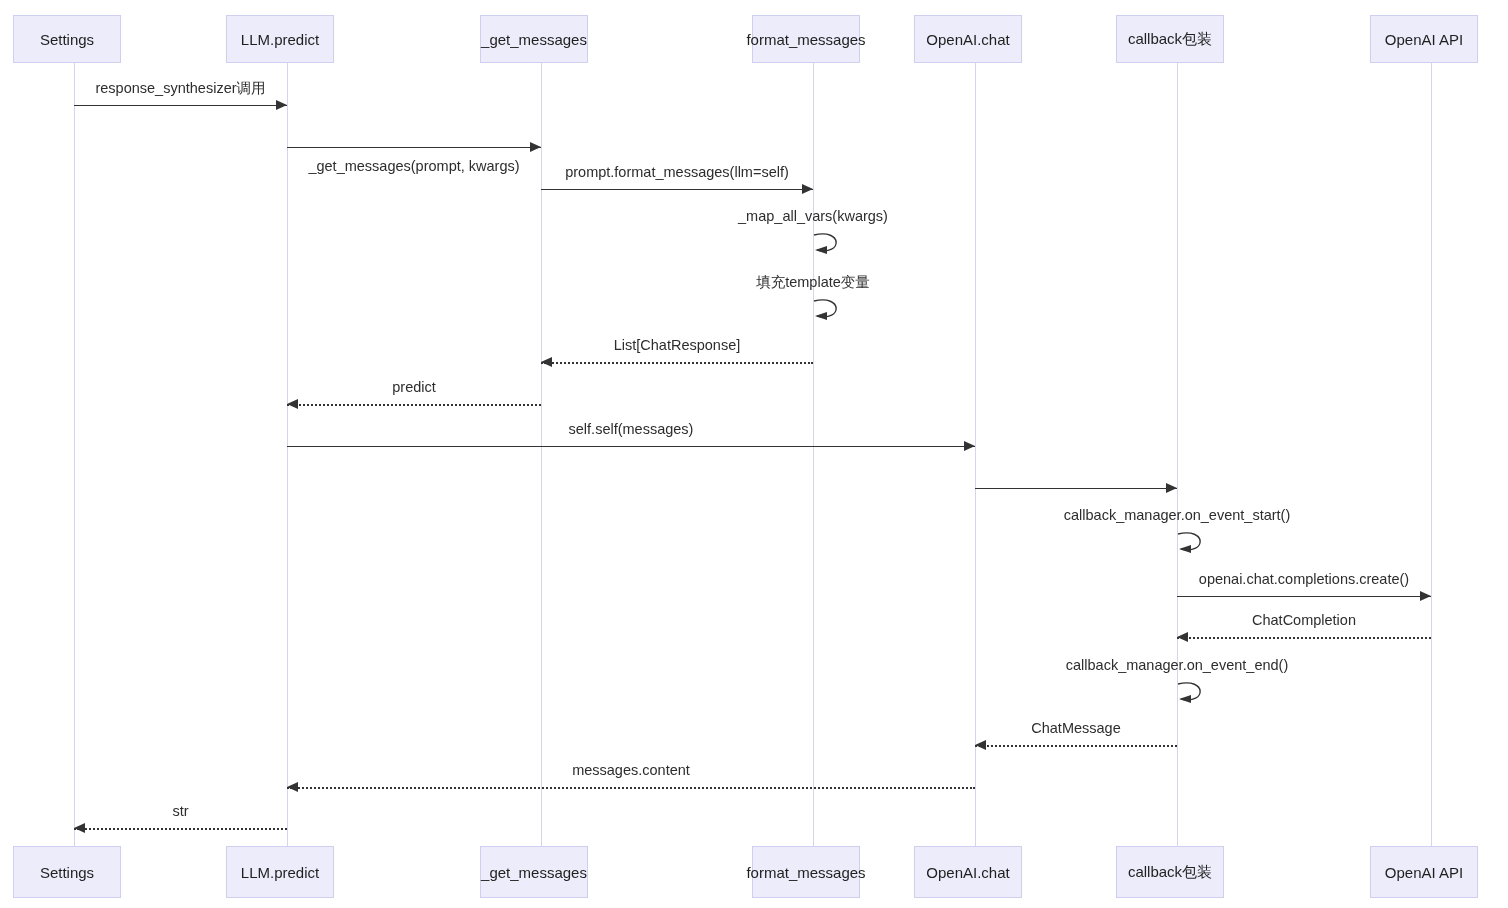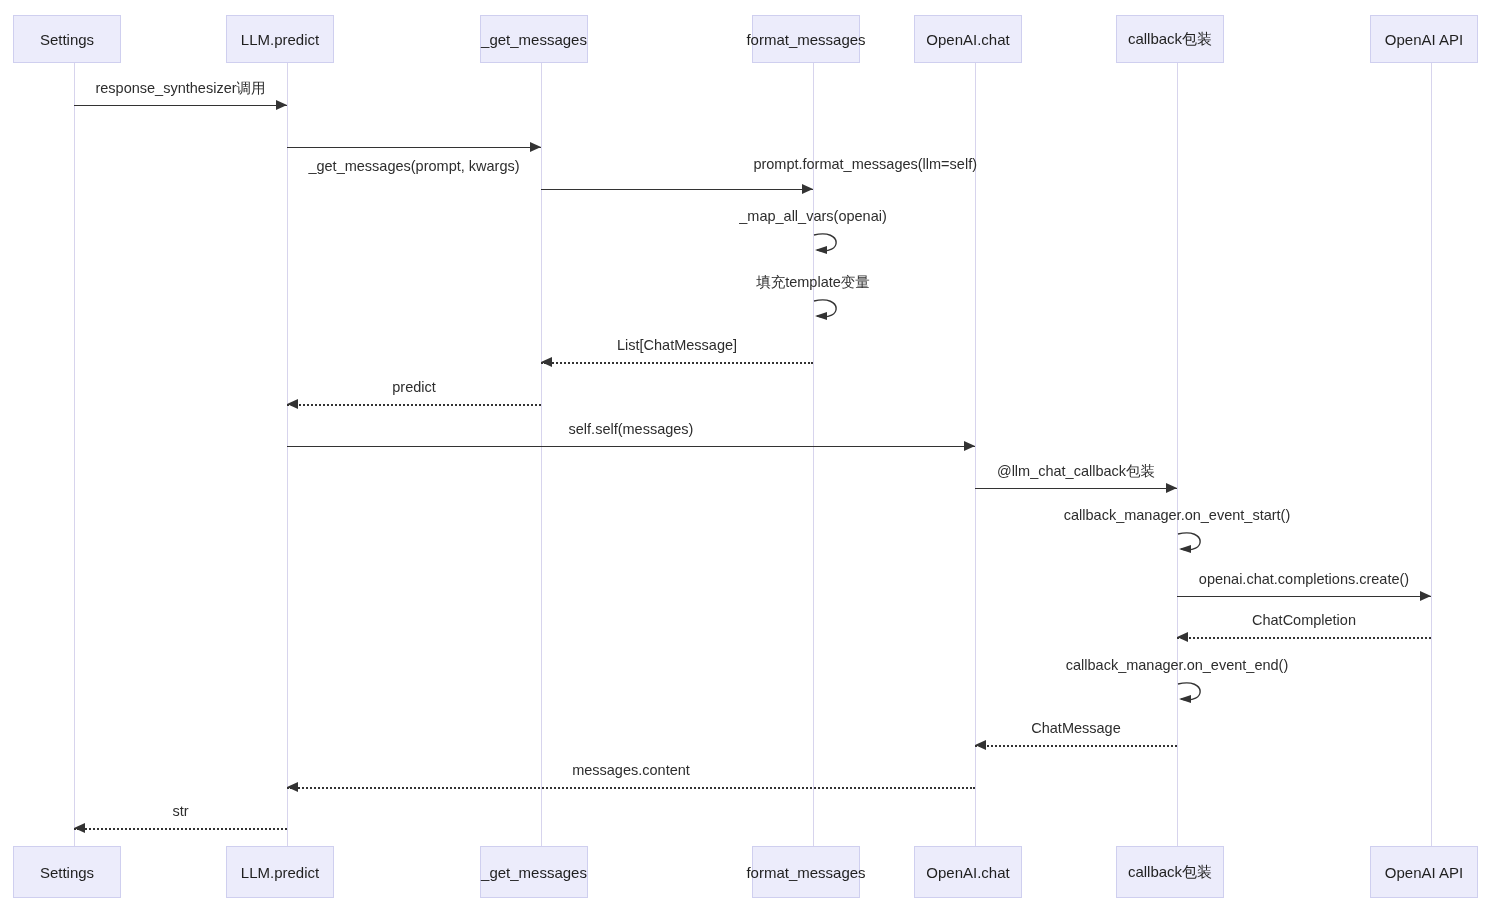--- a/index.html
+++ b/index.html
@@ -77,43 +77,42 @@
     <div class="actor-box" style="left: 1116px; top: 846px; height: 52px;">callback包装</div>
     <div class="lifeline" style="left: 1430.5px; top: 63px; height: 783px;"></div>
     <div class="actor-box" style="left: 1370px; top: 15px; height: 48px;">OpenAI API</div>
     <div class="actor-box" style="left: 1370px; top: 846px; height: 52px;">OpenAI API</div>
     <div class="msg-label" style="left: -119.5px; top: 79px;">response_synthesizer调用</div>
     <div class="msg-line solid" style="left: 74px; top: 105px; width: 213px;"></div>
     <div class="arrow-head right" style="left: 276px; top: 100px;"></div>
     <div class="msg-label" style="left: 114px; top: 121px; margin-top: 36px;">_get_messages(prompt, kwargs)</div>
     <div class="msg-line solid" style="left: 287px; top: 147px; width: 254px;"></div>
     <div class="arrow-head right" style="left: 530px; top: 142px;"></div>
-    <div class="msg-label" style="left: 377px; top: 155px; text-align: right;">prompt.format_messages(llm=self)</div>
+    <div class="msg-label" style="left: 377px; top: 163px;">prompt.format_messages(llm=self)</div>
     <div class="msg-line solid" style="left: 541px; top: 189px; width: 272px;"></div>
     <div class="arrow-head right" style="left: 802px; top: 184px;"></div>
-    <div class="msg-label" style="left: 513px; top: 207px;">_map_all_vars(openai)</div>
+    <div class="msg-label" style="left: 513px; top: 207px;">_map_all_vars(kwargs)</div>
     <div class="self-loop" style="left: 813px; top: 231px;"><svg width="44" height="26" viewBox="0 0 44 26">
         <path d="M 1 4 C 30 -3, 30 25, 4 19" fill="none" stroke="#333333" stroke-width="1.4"></path>
         <polygon points="14,15 14,23 2,19" fill="#333333"></polygon>
       </svg></div>
     <div class="msg-label" style="left: 513px; top: 273px;">填充template变量</div>
     <div class="self-loop" style="left: 813px; top: 297px;"><svg width="44" height="26" viewBox="0 0 44 26">
         <path d="M 1 4 C 30 -3, 30 25, 4 19" fill="none" stroke="#333333" stroke-width="1.4"></path>
         <polygon points="14,15 14,23 2,19" fill="#333333"></polygon>
       </svg></div>
-    <div class="msg-label" style="left: 377px; top: 336px;">List[ChatMessage]</div>
+    <div class="msg-label" style="left: 377px; top: 336px;">List[ChatResponse]</div>
     <div class="msg-line dashed" style="left: 541px; top: 362px; width: 272px;"></div>
     <div class="arrow-head left" style="left: 541px; top: 357px;"></div>
     <div class="msg-label" style="left: 114px; top: 378px;">predict</div>
     <div class="msg-line dashed" style="left: 287px; top: 404px; width: 254px;"></div>
     <div class="arrow-head left" style="left: 287px; top: 399px;"></div>
     <div class="msg-label" style="left: 331px; top: 420px;">self.self(messages)</div>
     <div class="msg-line solid" style="left: 287px; top: 446px; width: 688px;"></div>
     <div class="arrow-head right" style="left: 964px; top: 441px;"></div>
-    <div class="msg-label" style="left: 776px; top: 462px;">@llm_chat_callback包装</div>
     <div class="msg-line solid" style="left: 975px; top: 488px; width: 202px;"></div>
     <div class="arrow-head right" style="left: 1166px; top: 483px;"></div>
     <div class="msg-label" style="left: 877px; top: 506px;">callback_manager.on_event_start()</div>
     <div class="self-loop" style="left: 1177px; top: 530px;"><svg width="44" height="26" viewBox="0 0 44 26">
         <path d="M 1 4 C 30 -3, 30 25, 4 19" fill="none" stroke="#333333" stroke-width="1.4"></path>
         <polygon points="14,15 14,23 2,19" fill="#333333"></polygon>
       </svg></div>
     <div class="msg-label" style="left: 1004px; top: 570px;">openai.chat.completions.create()</div>
     <div class="msg-line solid" style="left: 1177px; top: 596px; width: 254px;"></div>
     <div class="arrow-head right" style="left: 1420px; top: 591px;"></div>

